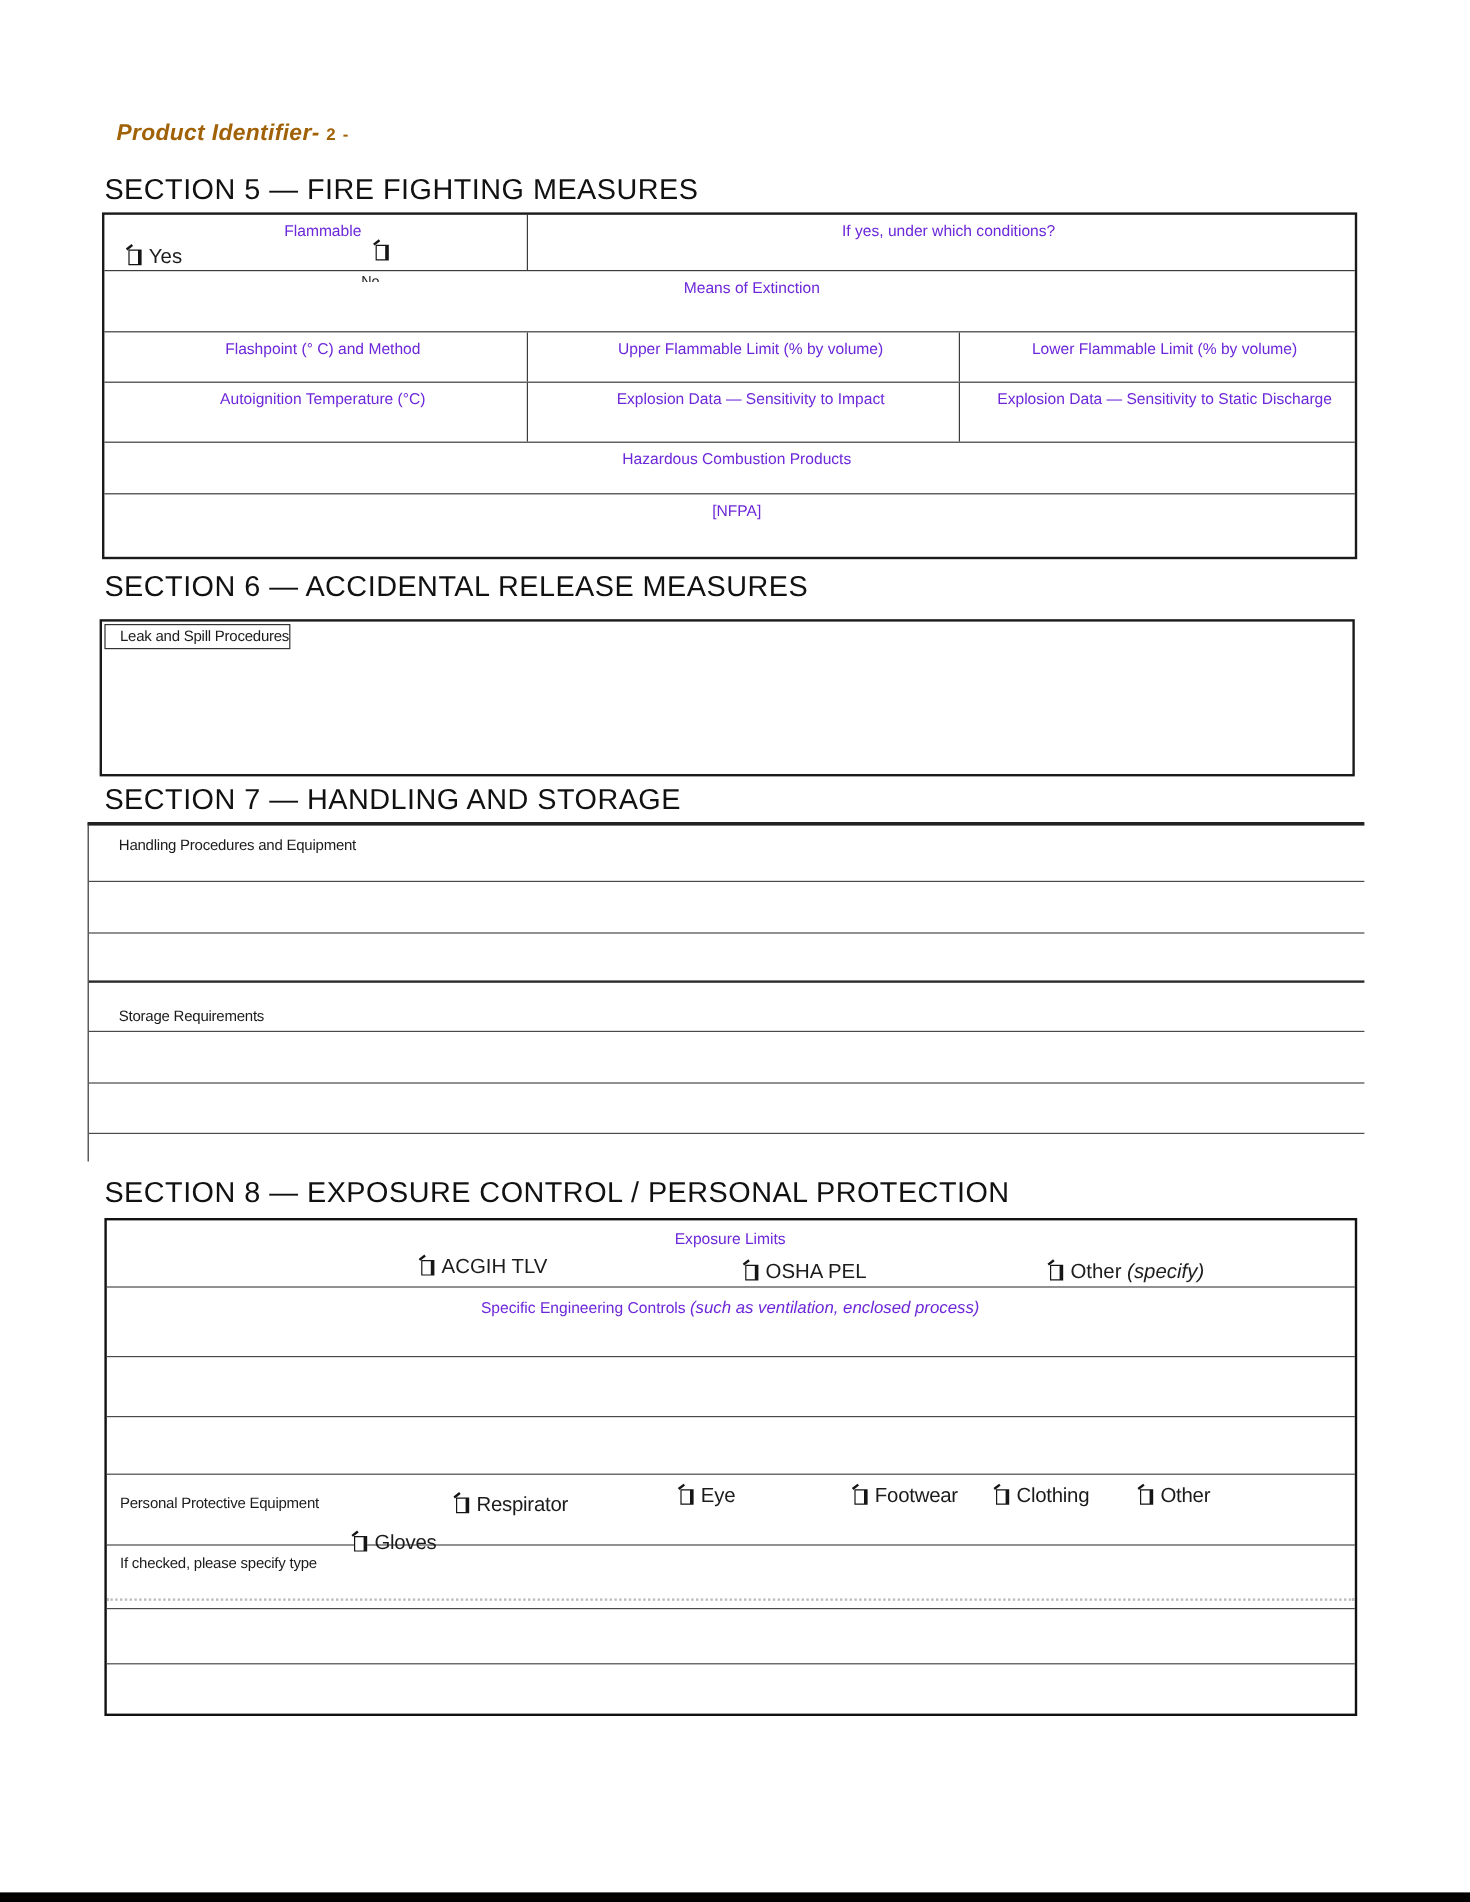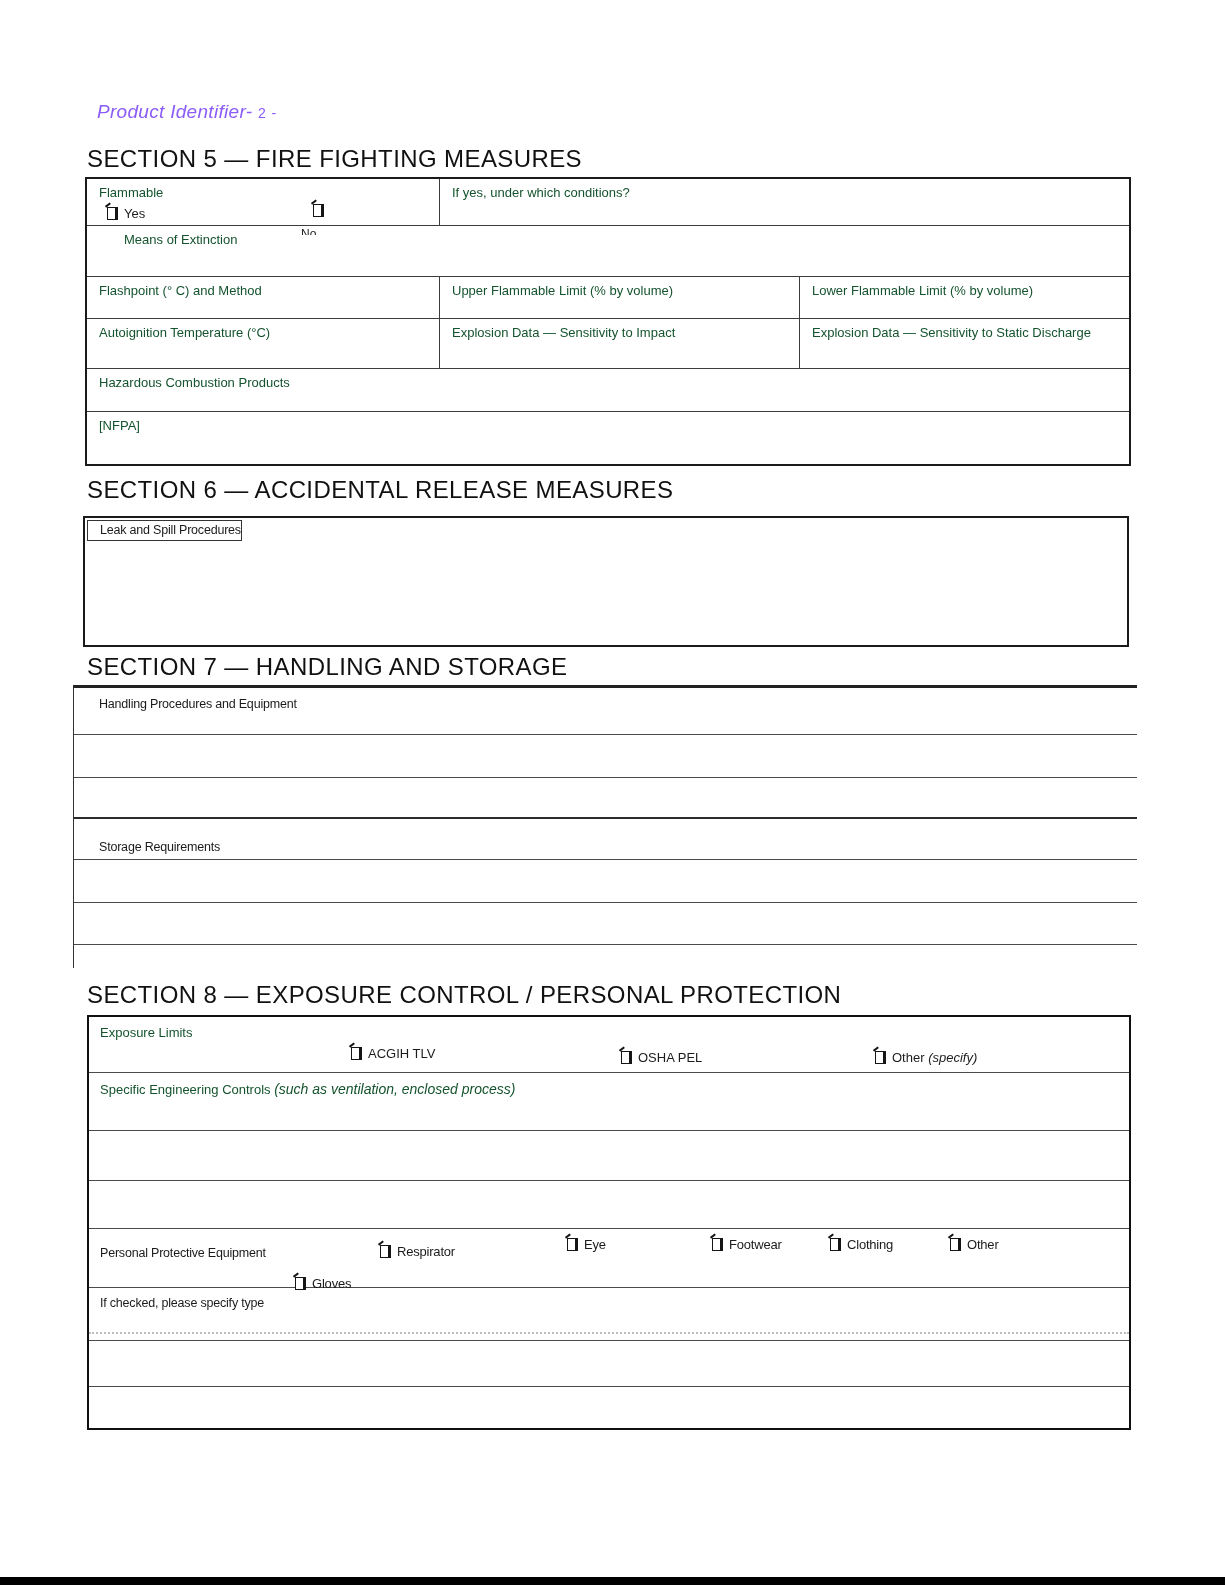--- a/index.html
+++ b/index.html
@@ -4,40 +4,40 @@
 <style>
   * { margin:0; padding:0; box-sizing:border-box; }
   html,body { background:#ffffff; }
   #page {
     position:relative; width:1225px; height:1585px; background:#fff;
     font-family:"Liberation Sans", sans-serif; color:#1c1c1c; overflow:hidden;
   }
   .abs { position:absolute; }
 
   
-  .prod-id { left:97px; top:101px; font-size:19px; font-style:italic; letter-spacing:0.3px; color:#8b5cf6; }
+  .prod-id { left:97px; top:101px; font-size:19px; font-style:italic; letter-spacing:0.3px; color:#a16207;font-weight:bold; }
   .prod-id .pgnum { font-size:14px; font-style:normal; letter-spacing:1px; }
   .sec-title { font-size:24px; letter-spacing:0.4px; color:#111; white-space:nowrap; }
 
   
-  .lbl { font-size:13px; color:#14532d; }
+  .lbl { font-size:13px; color:#6d28d9;text-align:center; }
   .lbl-sm { font-size:12.5px; color:#1b1b1b; letter-spacing:-0.2px; }
   .it { font-style:italic; }
 
   
   .cb {
     display:inline-block; width:11px; height:13px;
     border:1.6px solid #151515; border-right-width:3px;
     position:relative; vertical-align:-2px; margin-right:6px; background:#fff;
   }
   .cb::before {
     content:""; position:absolute; left:-3px; top:-4px;
     width:6px; height:2.4px; background:#151515; transform:rotate(-38deg);
   }
-  .cb-item { font-size:13px; white-space:nowrap; }
+  .cb-item { font-size:17px; white-space:nowrap; }
 
   
   .t5 { left:85px; top:177px; width:1046px; border:2px solid #1a1a1a; background:#fff; }
   .t5 .row { display:flex; border-bottom:1.4px solid #3c3c3c; position:relative; }
   .t5 .row:last-child { border-bottom:none; }
   .t5 .cell { padding:6px 0 0 12px; position:relative; }
   .t5 .cdiv { border-left:1.4px solid #3c3c3c; }
   .w1 { width:352px; } .w2 { width:360px; } .wf { flex:1; }
 
   .no-clip { position:absolute; left:214px; top:48px; height:8px; overflow:hidden; font-size:12px; z-index:3; }

